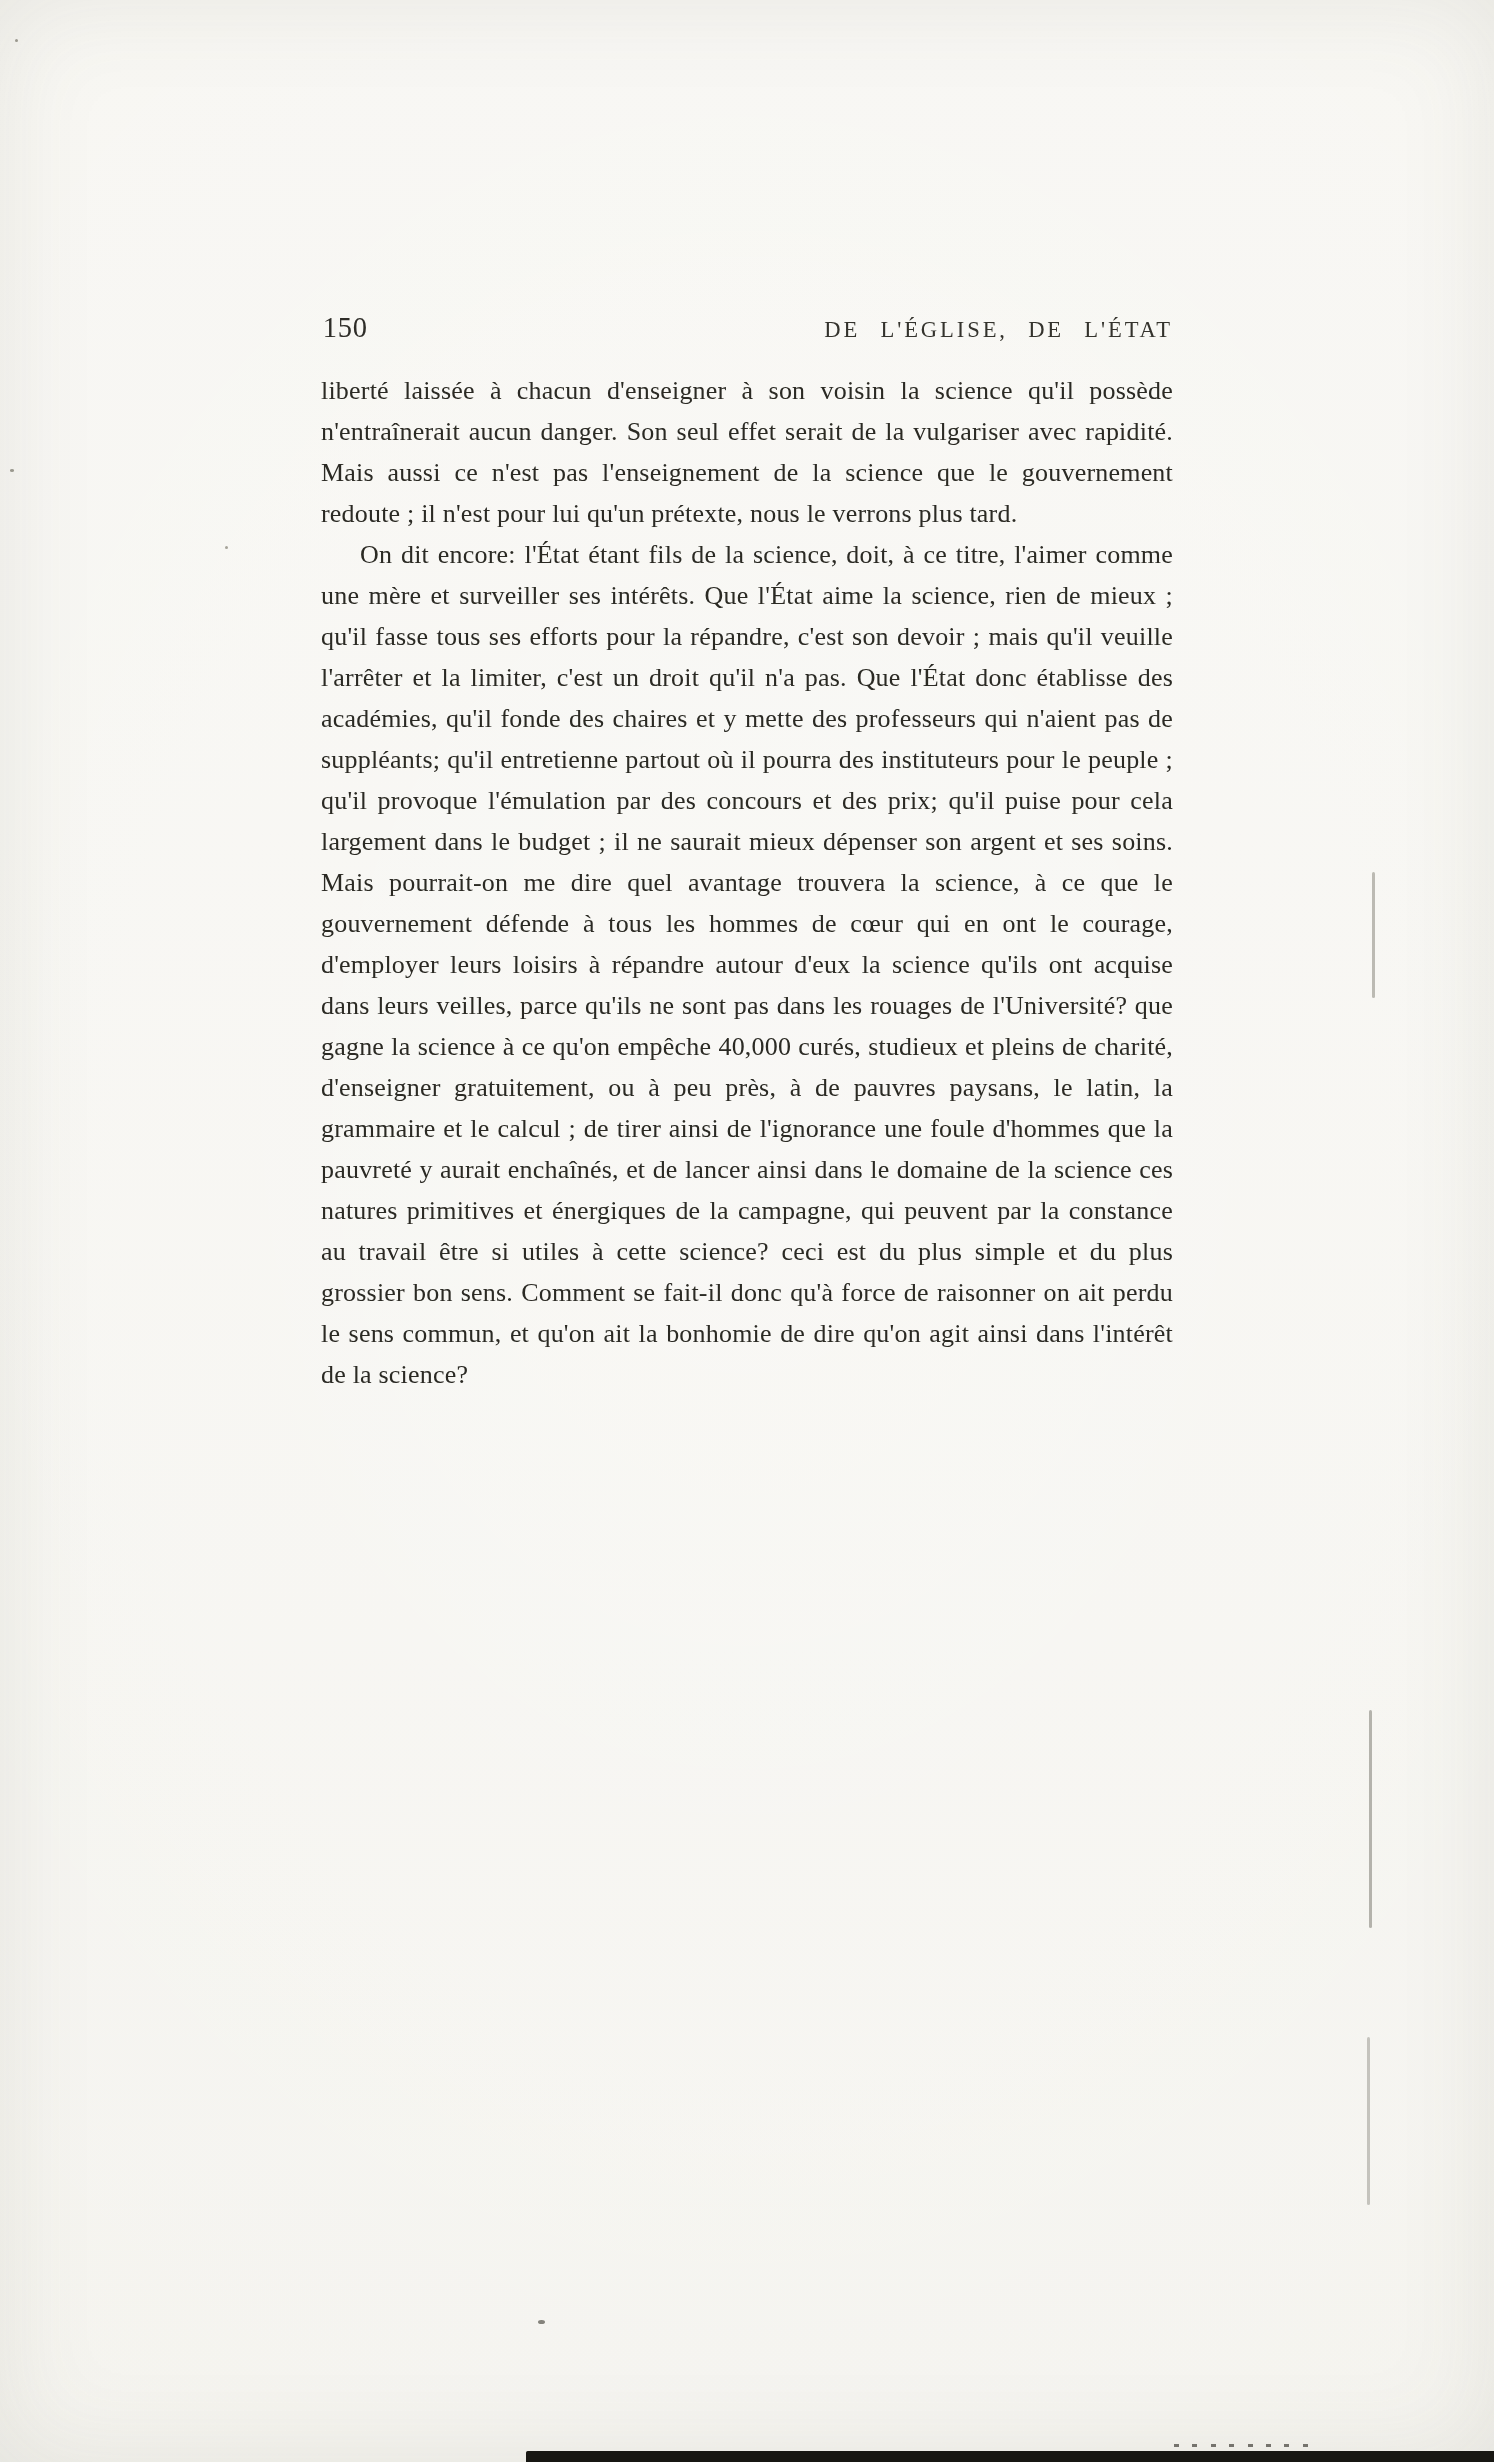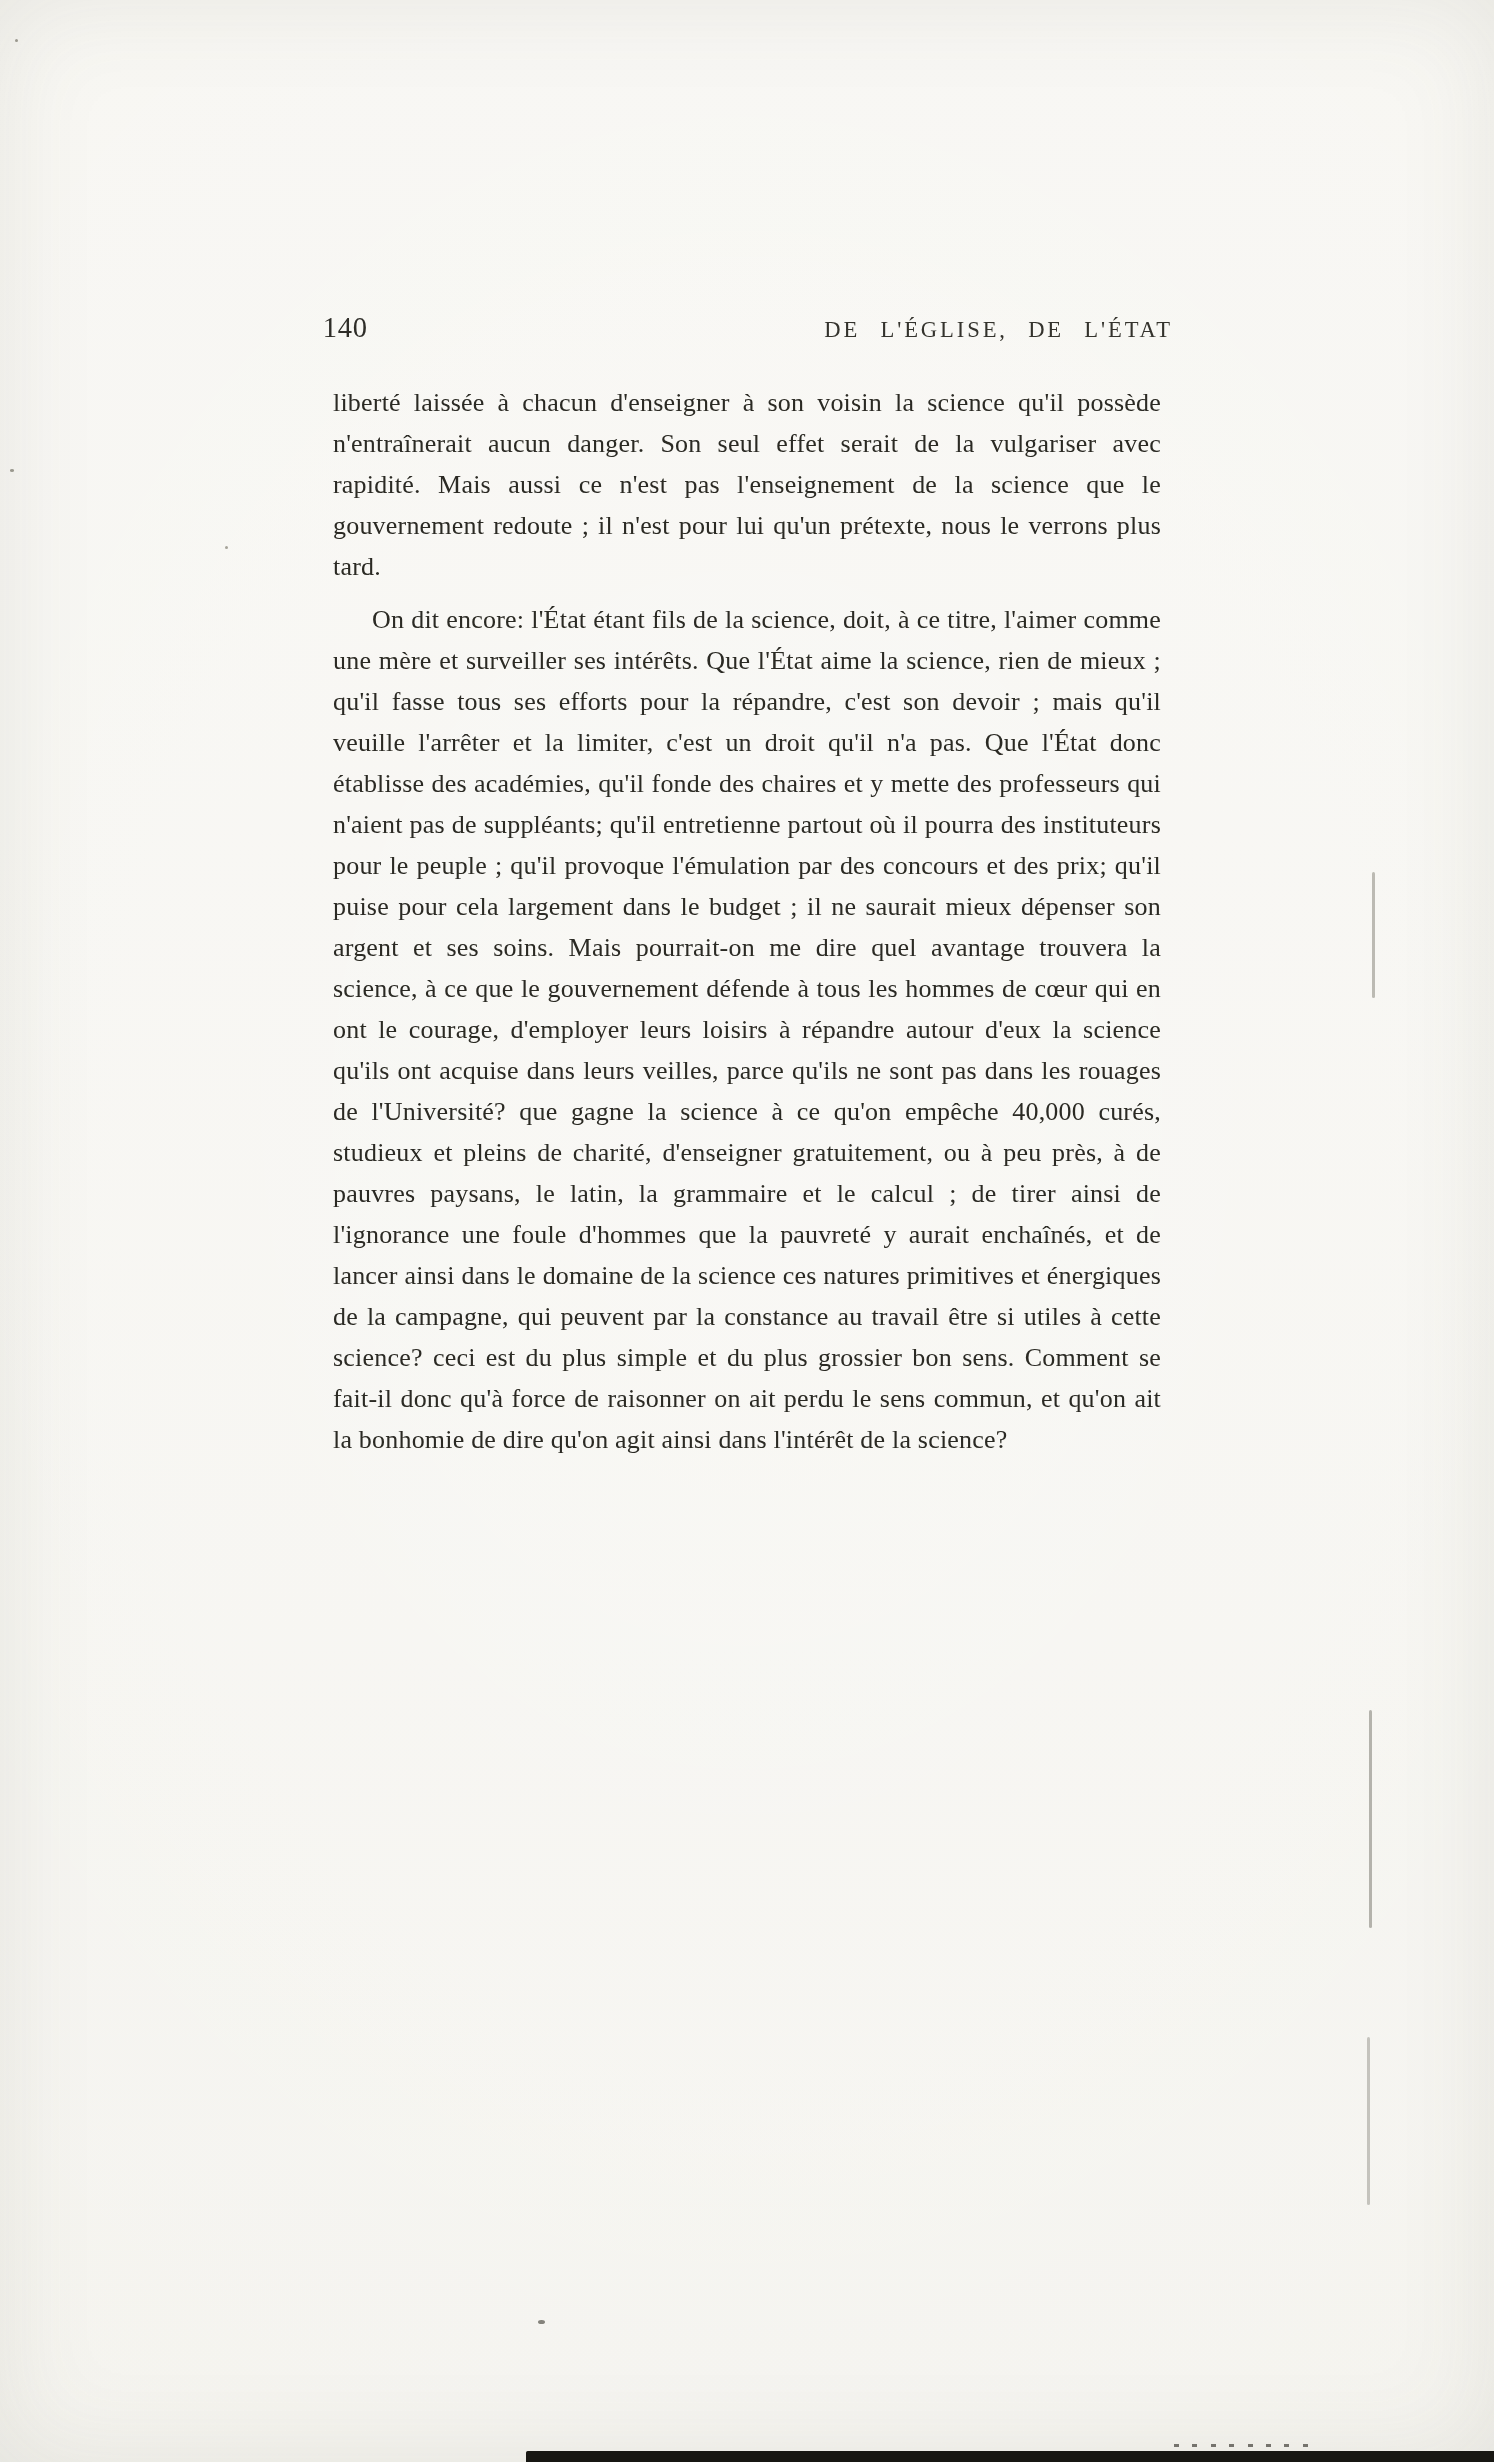--- a/index.html
+++ b/index.html
@@ -54,21 +54,21 @@
     top: 370px;
     left: 321px;
     width: 852px;
     font-size: 26px;
     line-height: 41px;
     text-align: justify;
     letter-spacing: 0.2px;
     color: #2b2a24;
   }
   .para {
-    margin: 12px;
+    margin: 0;
   }
   .para.indented {
     text-indent: 39px;
   }
   
   .artifact-bottom-bar {
     position: absolute;
     left: 526px;
     right: 0;
     bottom: 0;
@@ -153,21 +153,21 @@
     border-radius: 50%;
     opacity: 0.7;
   }
 </style>
 </head>
 <body>
 
 <div class="page">
 
   <div class="running-head">
-    <span class="page-number">140</span>
+    <span class="page-number">150</span>
     <span class="head-title">DE L'ÉGLISE, DE L'ÉTAT</span>
   </div>
 
   <div class="text-block">
     <p class="para">liberté laissée à chacun d'enseigner à son voisin la science qu'il possède n'entraînerait aucun danger. Son seul effet serait de la vulgariser avec rapidité. Mais aussi ce n'est pas l'enseignement de la science que le gouvernement redoute ; il n'est pour lui qu'un prétexte, nous le verrons plus tard.</p>
     <p class="para indented">On dit encore: l'État étant fils de la science, doit, à ce titre, l'aimer comme une mère et surveiller ses intérêts. Que l'État aime la science, rien de mieux ; qu'il fasse tous ses efforts pour la répandre, c'est son devoir ; mais qu'il veuille l'arrêter et la limiter, c'est un droit qu'il n'a pas. Que l'État donc établisse des académies, qu'il fonde des chaires et y mette des professeurs qui n'aient pas de suppléants; qu'il entretienne partout où il pourra des instituteurs pour le peuple ; qu'il provoque l'émulation par des concours et des prix; qu'il puise pour cela largement dans le budget ; il ne saurait mieux dépenser son argent et ses soins. Mais pourrait-on me dire quel avantage trouvera la science, à ce que le gouvernement défende à tous les hommes de cœur qui en ont le courage, d'employer leurs loisirs à répandre autour d'eux la science qu'ils ont acquise dans leurs veilles, parce qu'ils ne sont pas dans les rouages de l'Université? que gagne la science à ce qu'on empêche 40,000 curés, studieux et pleins de charité, d'enseigner gratuitement, ou à peu près, à de pauvres paysans, le latin, la grammaire et le calcul ; de tirer ainsi de l'ignorance une foule d'hommes que la pauvreté y aurait enchaînés, et de lancer ainsi dans le domaine de la science ces natures primitives et énergiques de la campagne, qui peuvent par la constance au travail être si utiles à cette science? ceci est du plus simple et du plus grossier bon sens. Comment se fait-il donc qu'à force de raisonner on ait perdu le sens commun, et qu'on ait la bonhomie de dire qu'on agit ainsi dans l'intérêt de la science?</p>
   </div>
 
   <div class="artifact-right-line-1"></div>
   <div class="artifact-right-line-2"></div>

